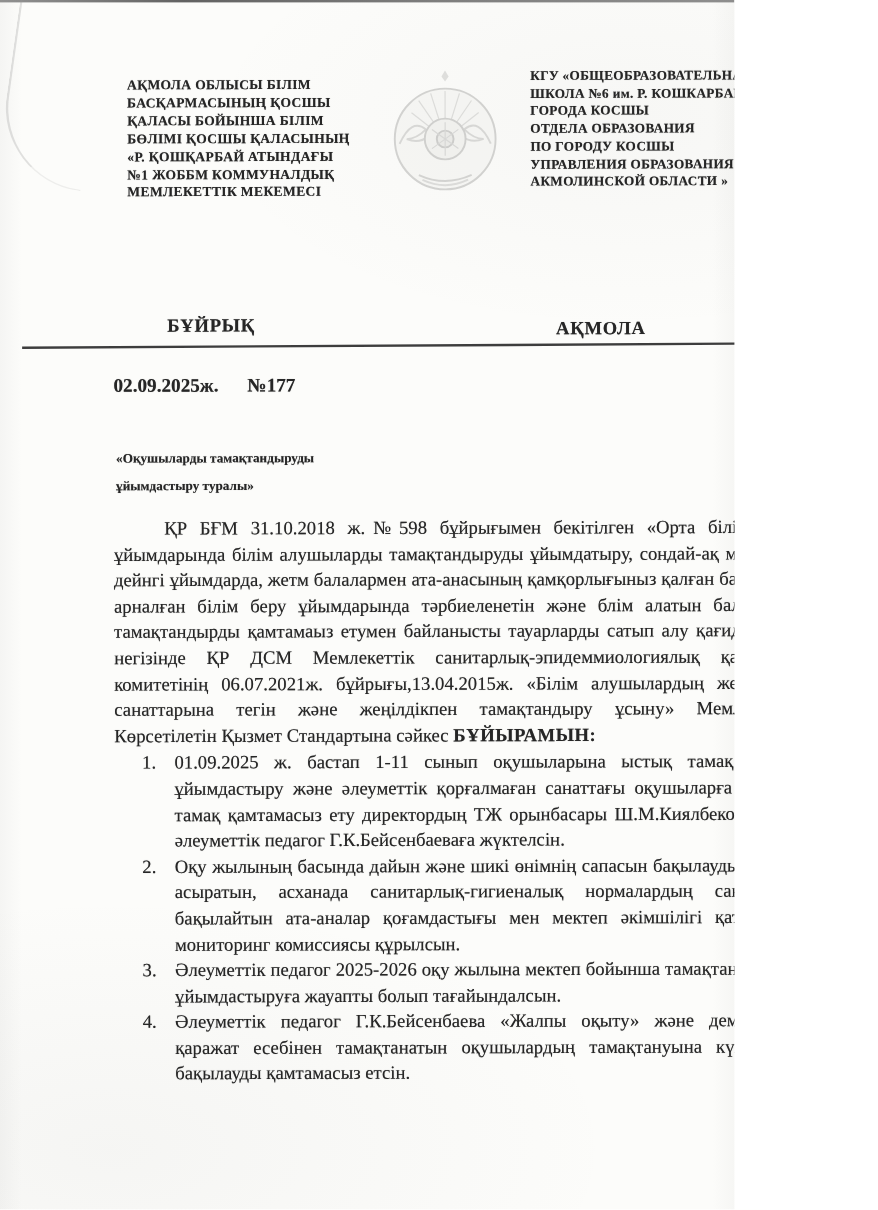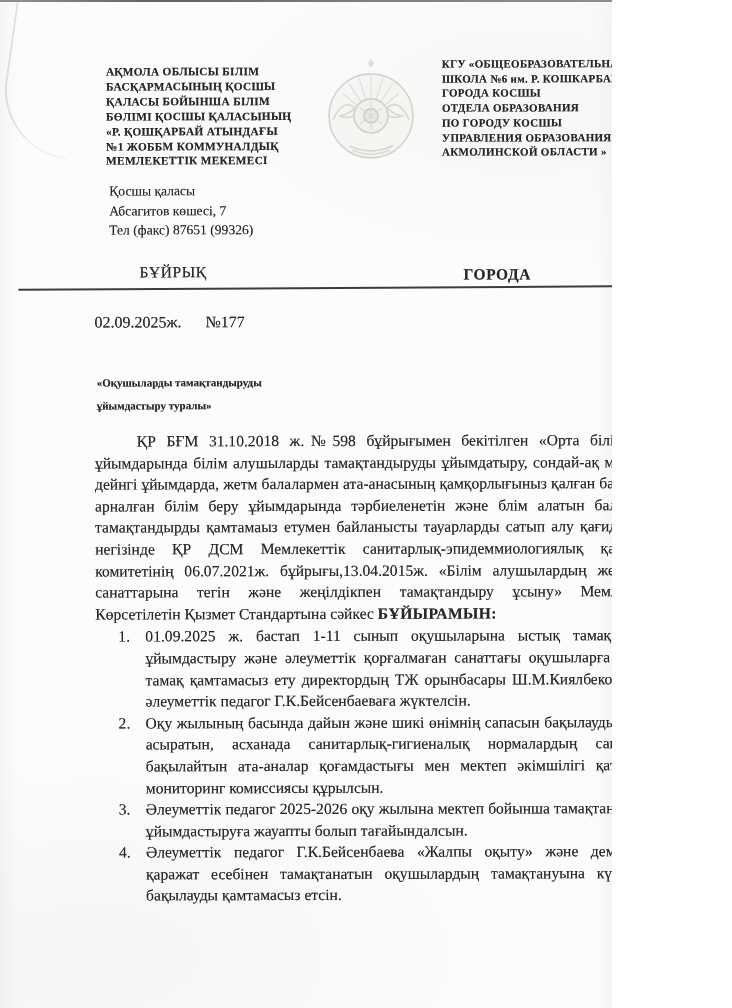--- a/index.html
+++ b/index.html
@@ -27,25 +27,25 @@
 
   
   .org{position:absolute;font-weight:bold;white-space:pre-line;letter-spacing:.3px;}
   .org-left{left:107px;top:64px;width:235px;font-size:11.3px;line-height:14.9px;}
   .org-right{left:443px;top:57px;width:255px;font-size:11px;line-height:14.7px;}
   .emblem{position:absolute;left:320px;top:58px;width:104px;height:112px;}
   .addr{position:absolute;white-space:pre-line;font-size:13.6px;line-height:19.5px;}
   .addr-left{left:110px;top:181px;width:240px;}
   .addr-right{left:443px;top:177px;width:240px;}
 
-  .order-kk{position:absolute;left:140px;top:263px;font-weight:normal;font-size:15.5px;letter-spacing:.6px;}
+  .order-kk{position:absolute;left:140px;top:263px;font-weight:bold;font-size:15.5px;letter-spacing:.6px;}
   .order-ru{position:absolute;left:464px;top:266px;font-weight:bold;font-size:15.5px;letter-spacing:.6px;}
   .rule{position:absolute;left:19px;top:287px;width:658px;height:2px;background:#3d3d3d;transform:rotate(-0.18deg);}
 
-  .dateline{position:absolute;left:95px;top:313px;font-weight:normal;font-size:16px;}
+  .dateline{position:absolute;left:95px;top:313px;font-weight:bold;font-size:16px;}
   .dateline .num{margin-left:20px;}
 
   .subject{position:absolute;left:97px;top:371px;width:360px;font-weight:bold;
     font-size:11px;line-height:22.5px;white-space:pre-line;}
 
   .bodyflow{position:absolute;left:95px;top:430px;width:570px;font-size:15.6px;line-height:21.6px;}
   .preamble{margin:0;text-align:justify;text-indent:42px;}
   .preamble b{letter-spacing:.4px;}
   ol.items{margin:1px 0 0 0;padding:0;list-style:none;}
   ol.items li{display:flex;align-items:flex-start;}
@@ -97,26 +97,23 @@
     </div>
 
     <div class="org org-right">КГУ «ОБЩЕОБРАЗОВАТЕЛЬНАЯ
 ШКОЛА №6 им. Р. КОШКАРБАЕВА
 ГОРОДА КОСШЫ
 ОТДЕЛА ОБРАЗОВАНИЯ
 ПО ГОРОДУ КОСШЫ
 УПРАВЛЕНИЯ ОБРАЗОВАНИЯ
 АКМОЛИНСКОЙ ОБЛАСТИ »</div>
 
-    <div class="addr addr-left">Қосшы қаласы
-Абсагитов көшесі, 7
-Тел (факс) 87651 (99326)</div>
 
     <div class="order-kk">БҰЙРЫҚ</div>
-    <div class="order-ru">ГОРОДА</div>
+    <div class="order-ru">АҚМОЛА</div>
     <div class="rule"></div>
 
     <div class="dateline">
       <span>02.09.2025ж.</span>
       <span class="num">№177</span>
     </div>
 
     <div class="subject">«Оқушыларды тамақтандыруды
 ұйымдастыру туралы»</div>
 

